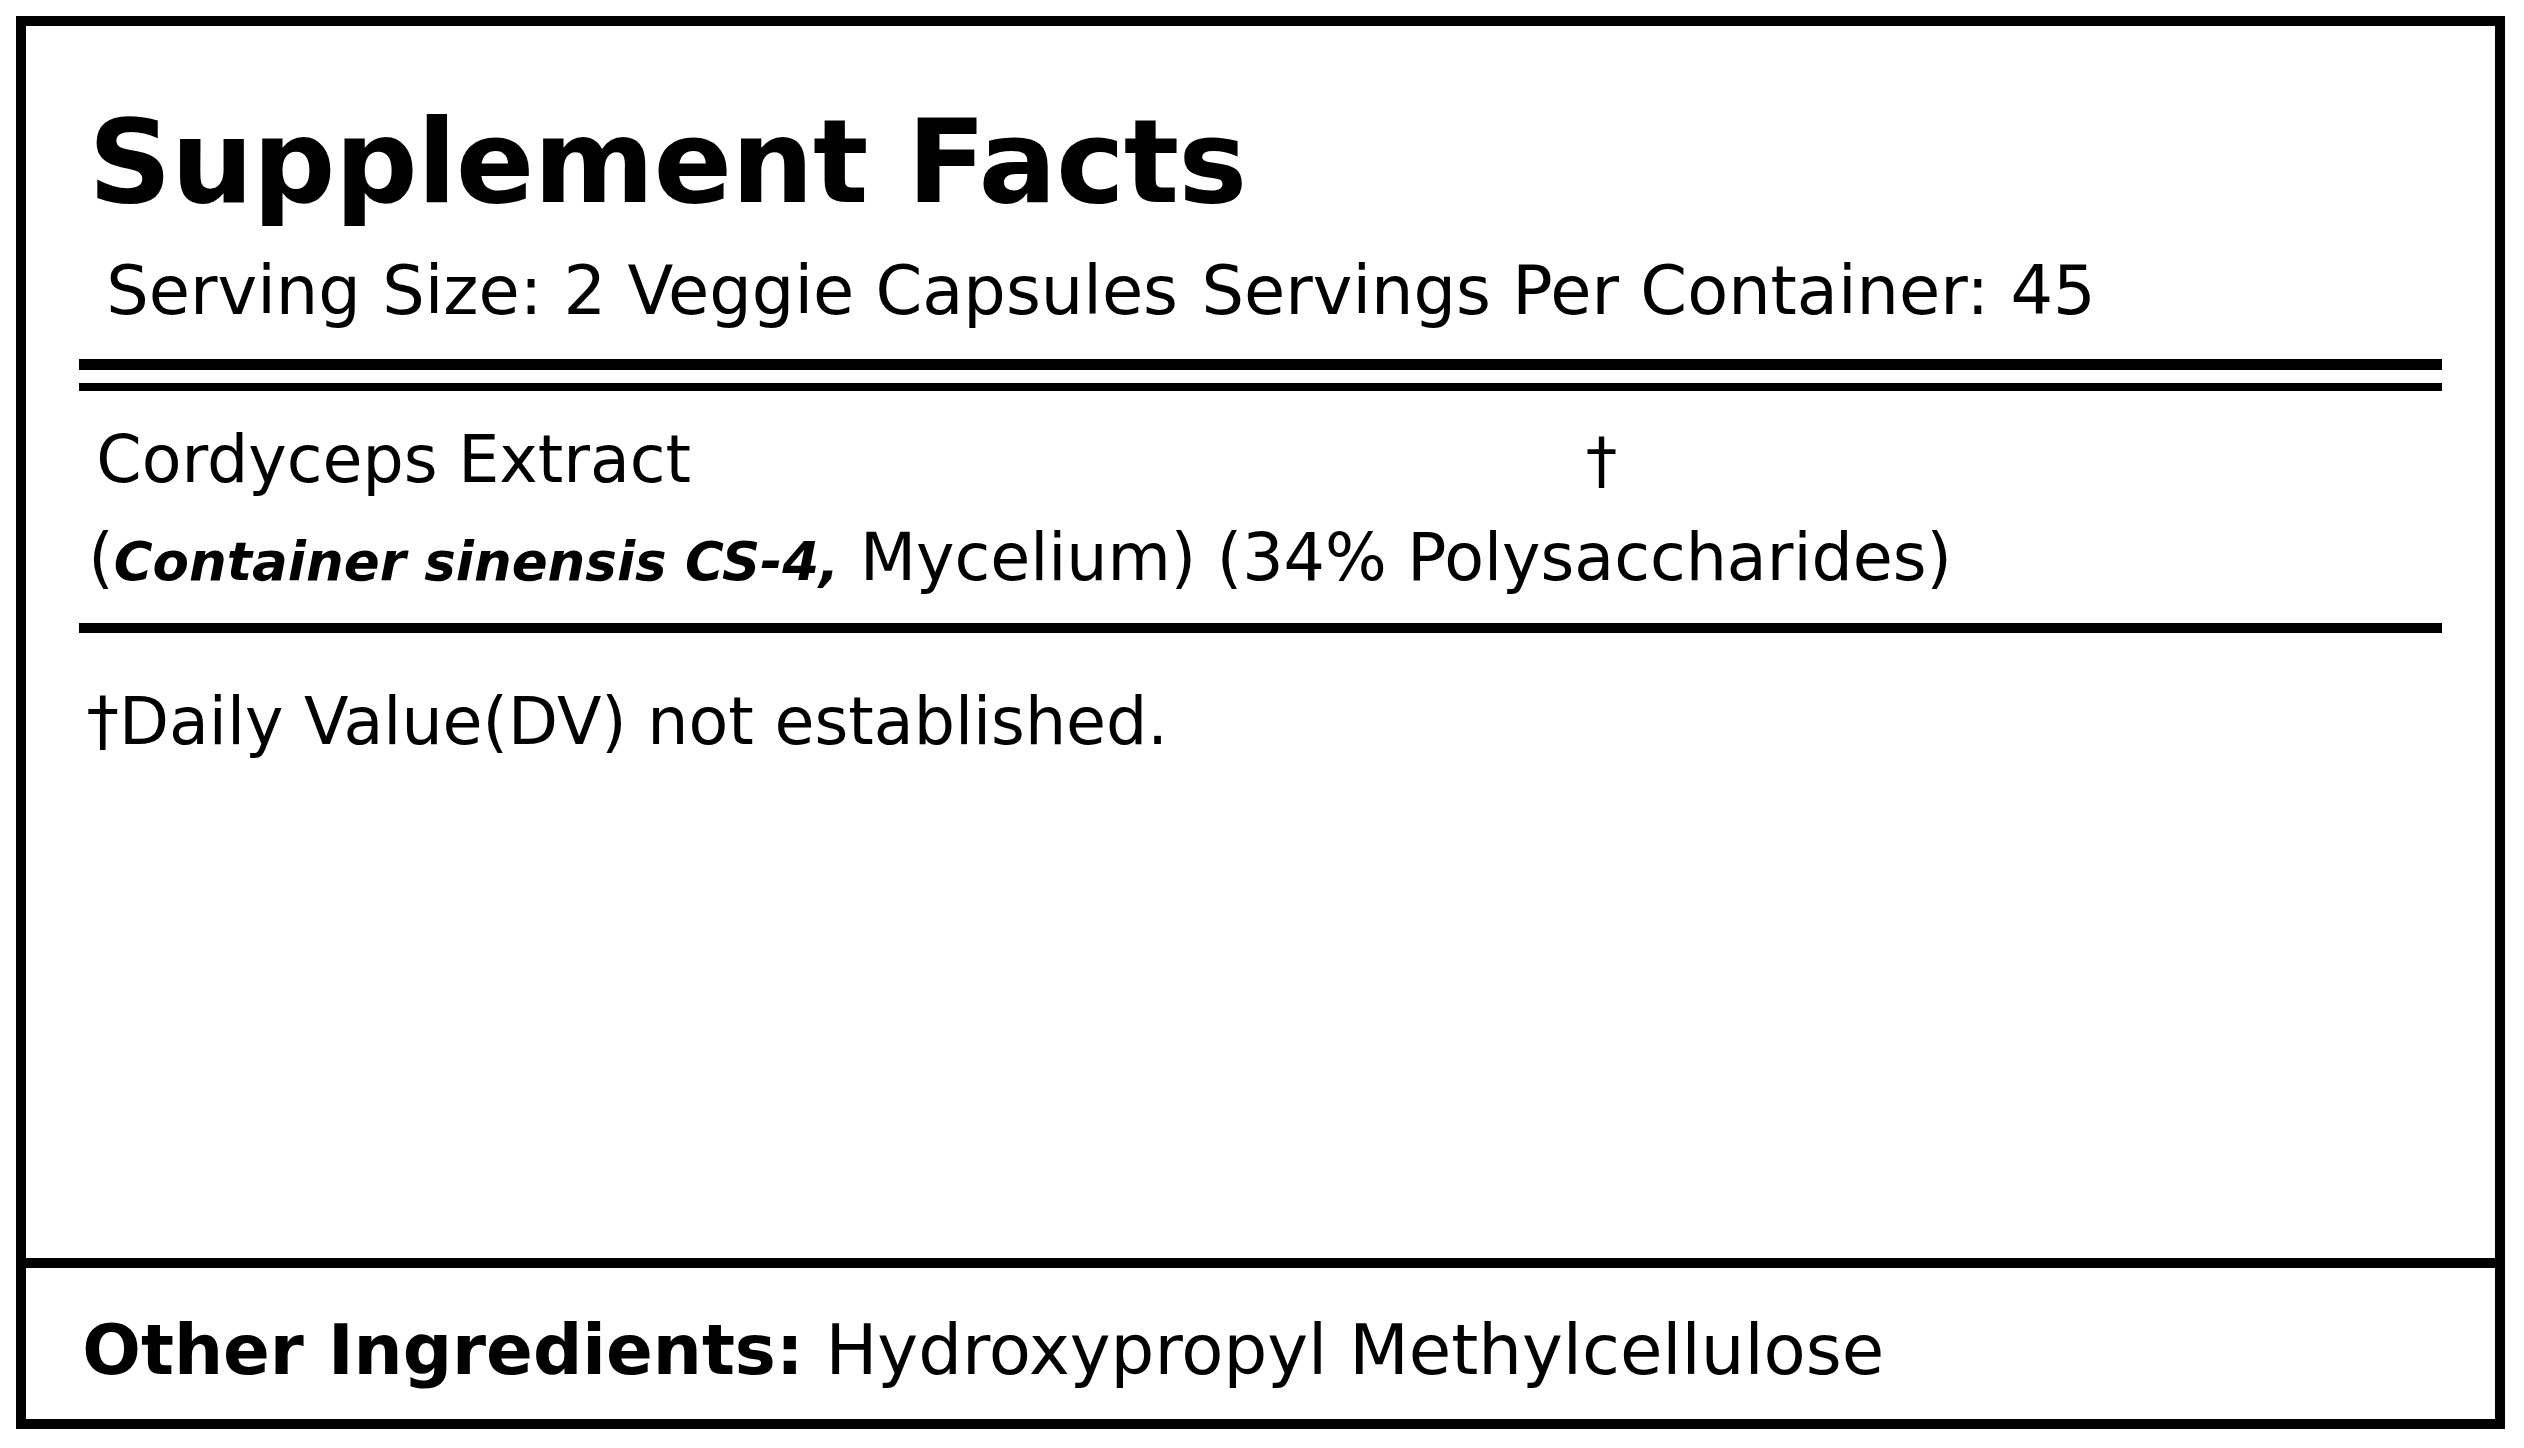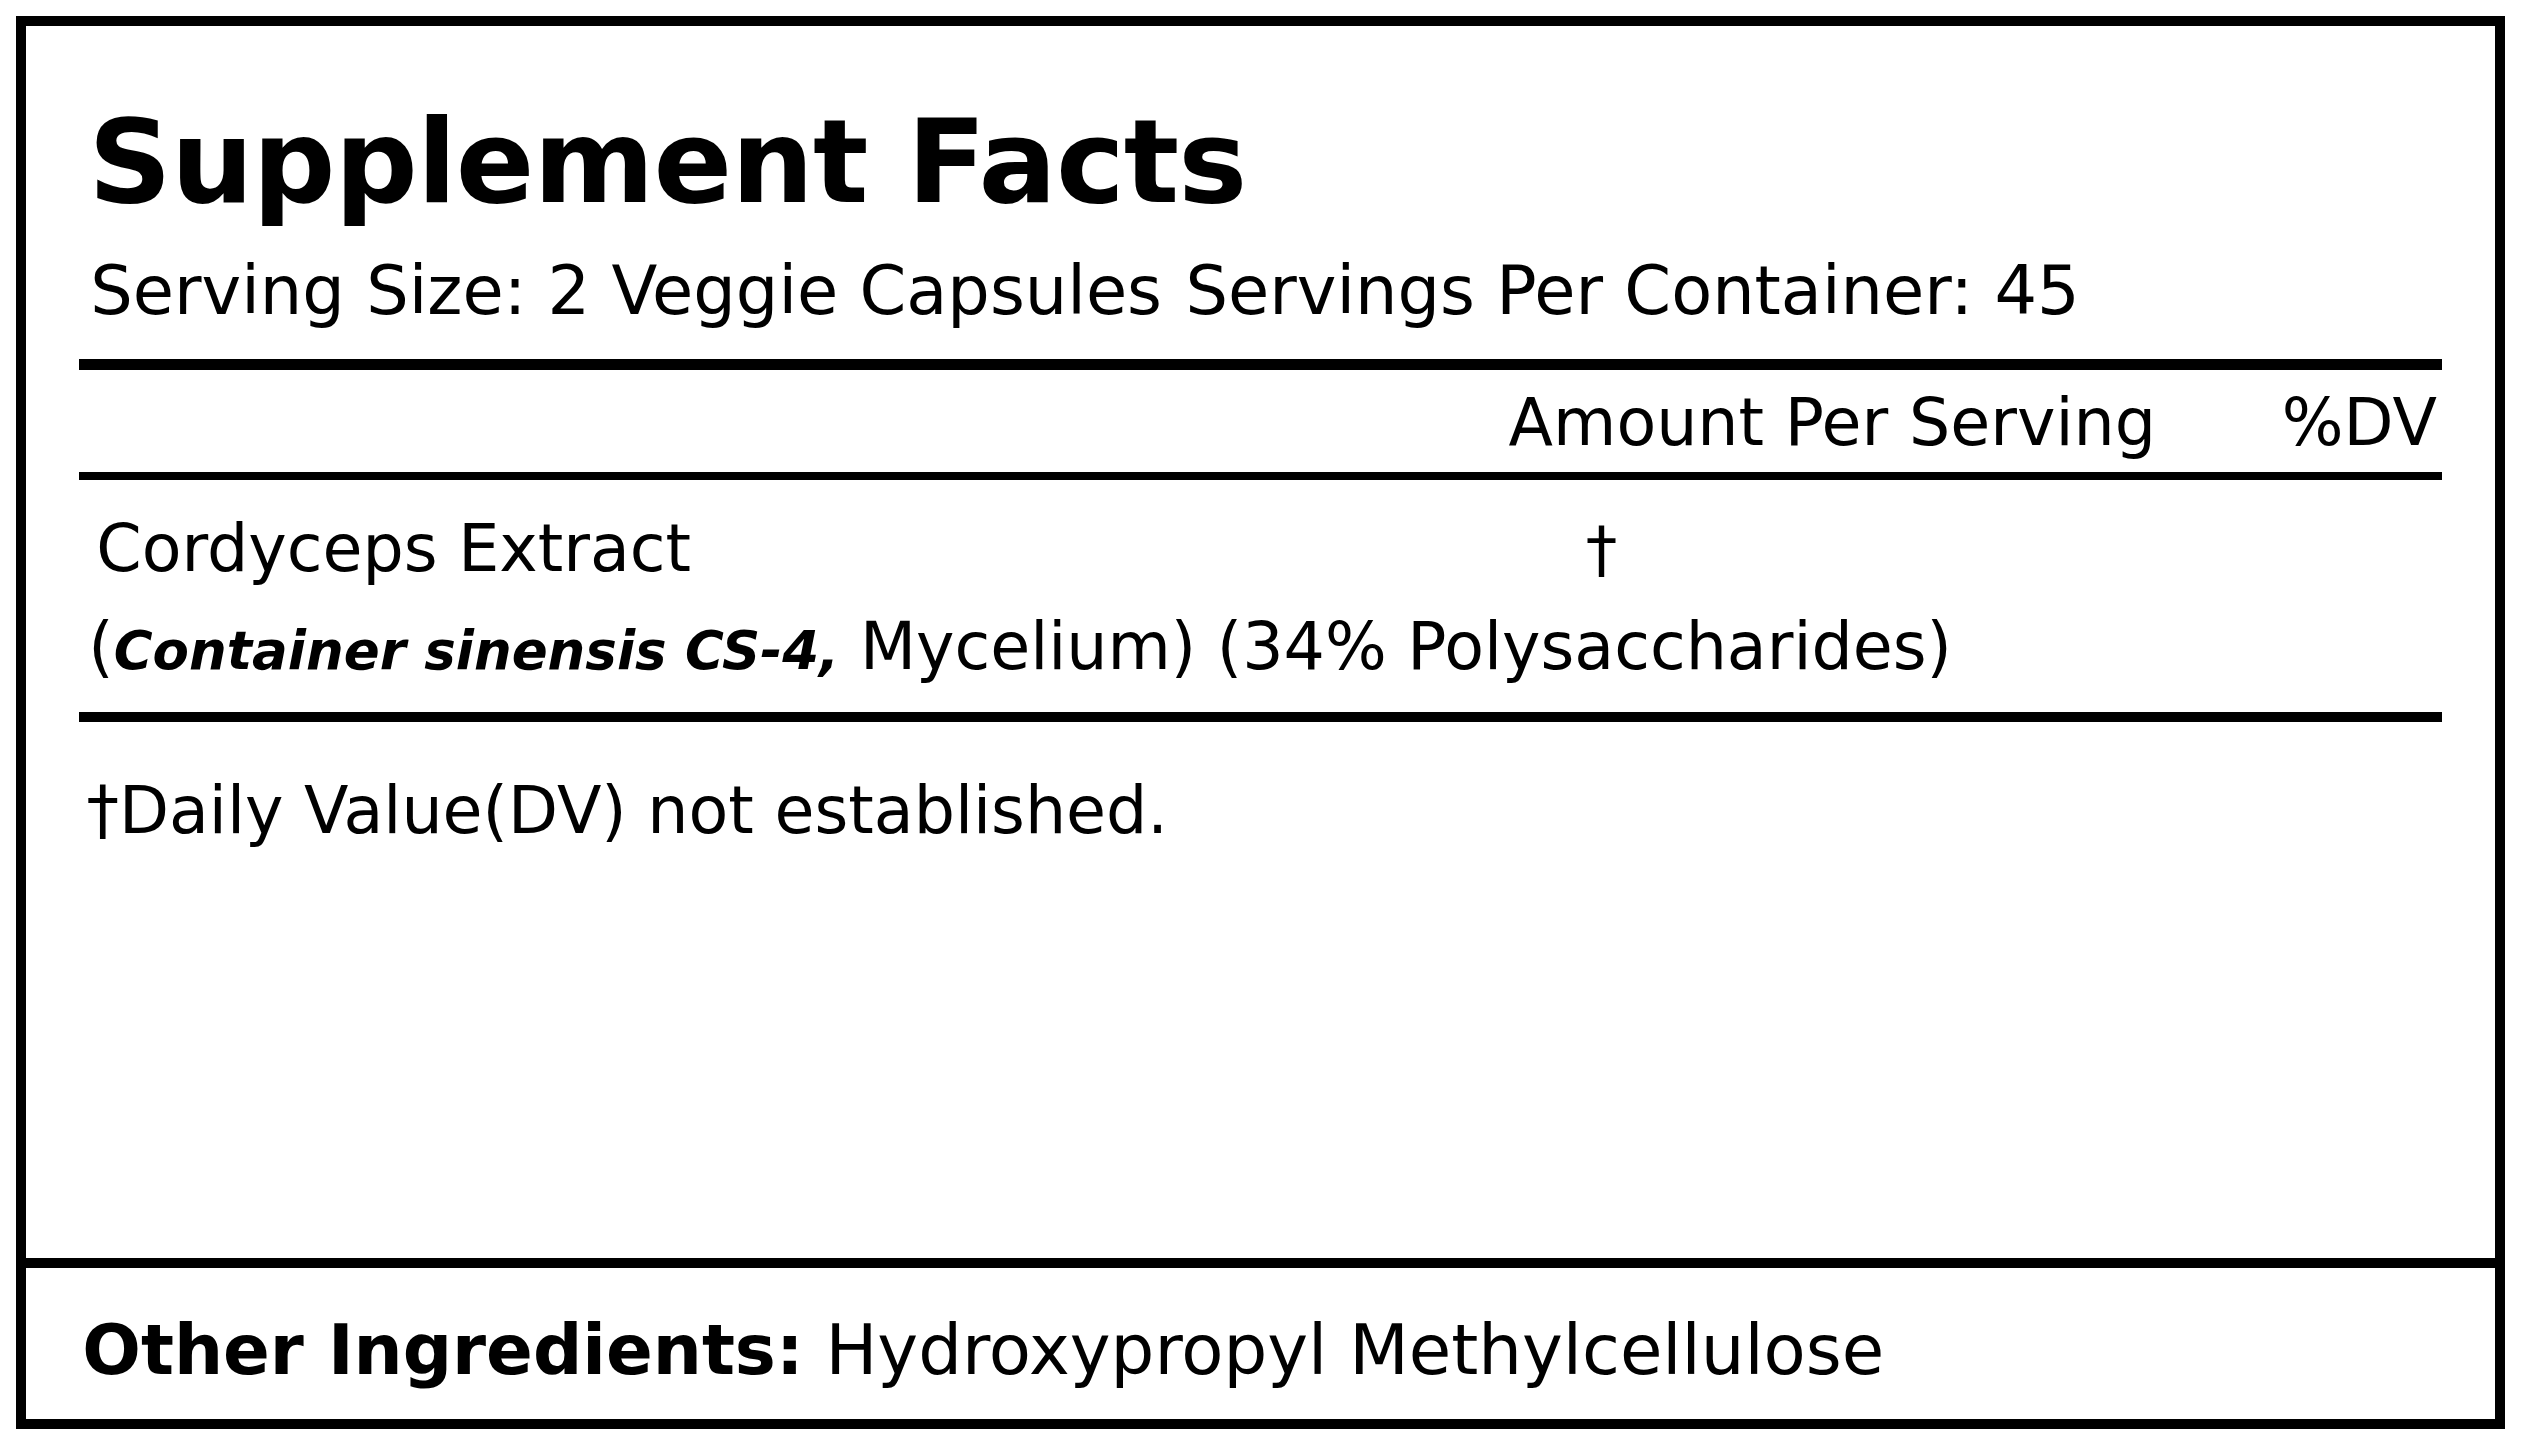--- a/index.html
+++ b/index.html
@@ -42,21 +42,21 @@
     line-height: 1.0;
     letter-spacing: -0.9px;
     margin-top: 78px;
     margin-left: 9px;
   }
 
   .serving-line {
     font-size: 67px;
     line-height: 1.0;
     margin-top: 38px;
-    margin-left: 11px;
+    margin-left: 27px;
     white-space: nowrap;
   }
   .serving-line .gap {
     display: inline-block;
     width: 23.5px;
   }
 
   .rule-thick {
     height: 11px;
     background: #000000;
@@ -163,24 +163,20 @@
   <div class="inner">
 
     <div class="title">Supplement Facts</div>
 
     <div class="serving-line">
       <span>Serving Size: 2 Veggie Capsules</span><span class="gap"></span><span>Servings Per Container: 45</span>
     </div>
 
     <div class="rule-thick"></div>
 
-    <div class="headrow">
-      <span class="amount-head">Amount Per Serving</span>
-      <span class="dv-head">%DV</span>
-    </div>
 
     <div class="rule-thin"></div>
 
     <div class="nutrient-row">
       <span class="nutrient-name">Cordyceps Extract</span>
       <span class="nutrient-dv">†</span>
     </div>
 
     <div class="source-line">
       <span>(</span><span class="latin">Container sinensis CS-4,</span><span> Mycelium) (34% Polysaccharides)</span>

